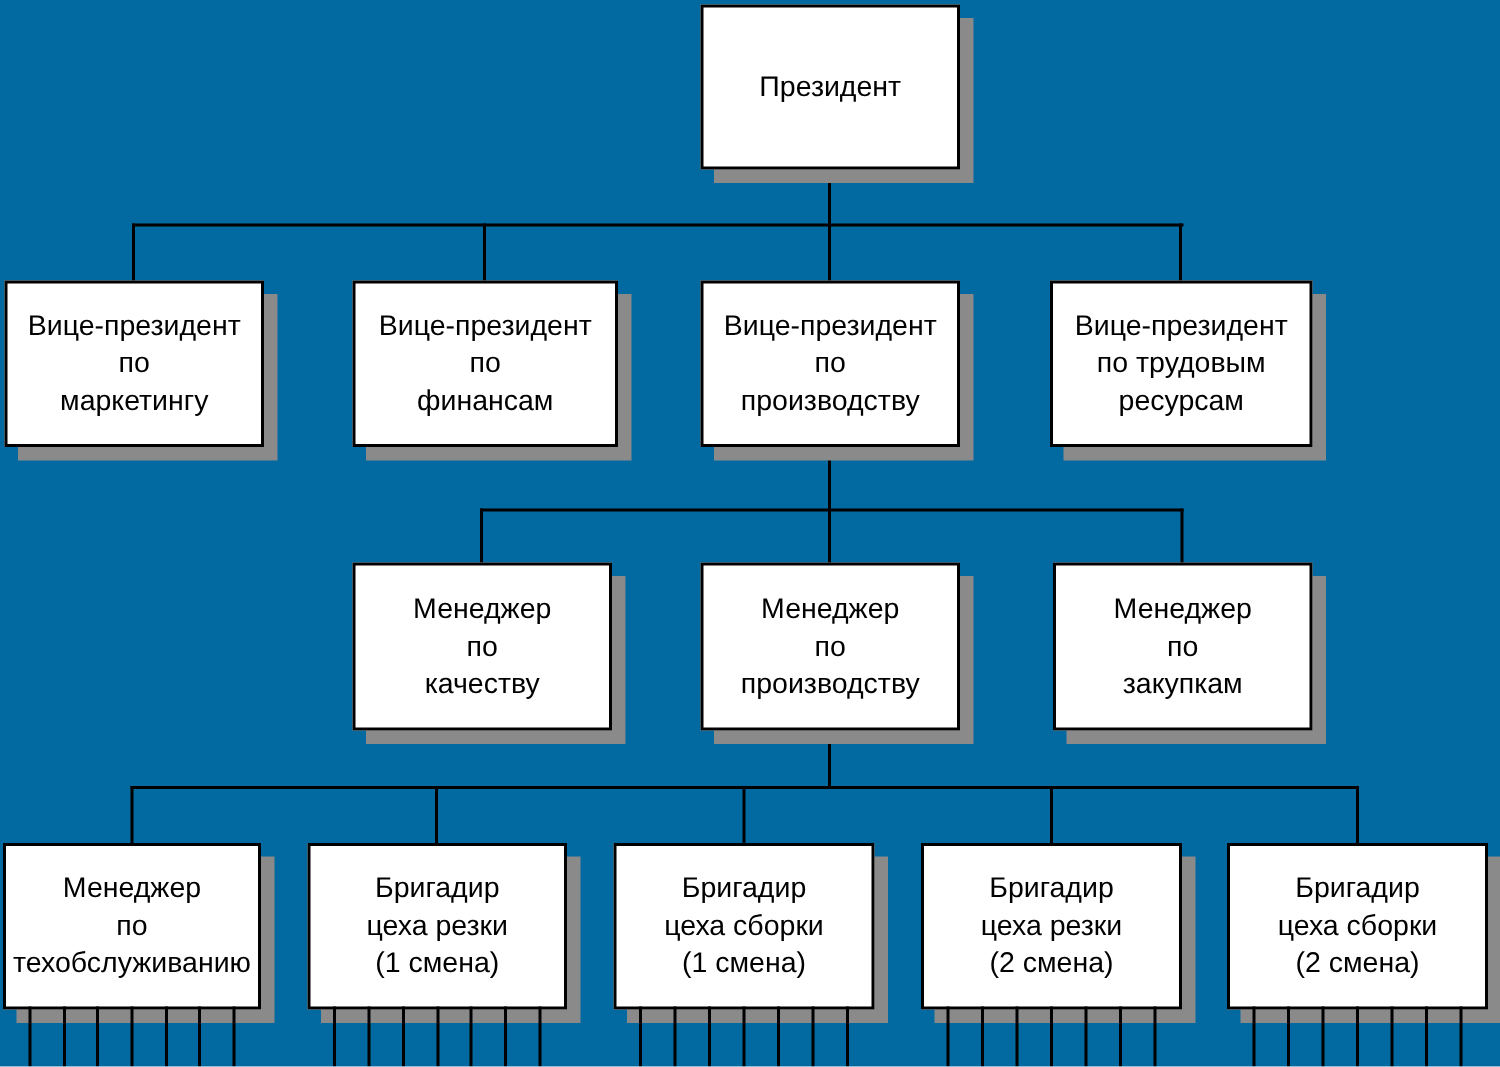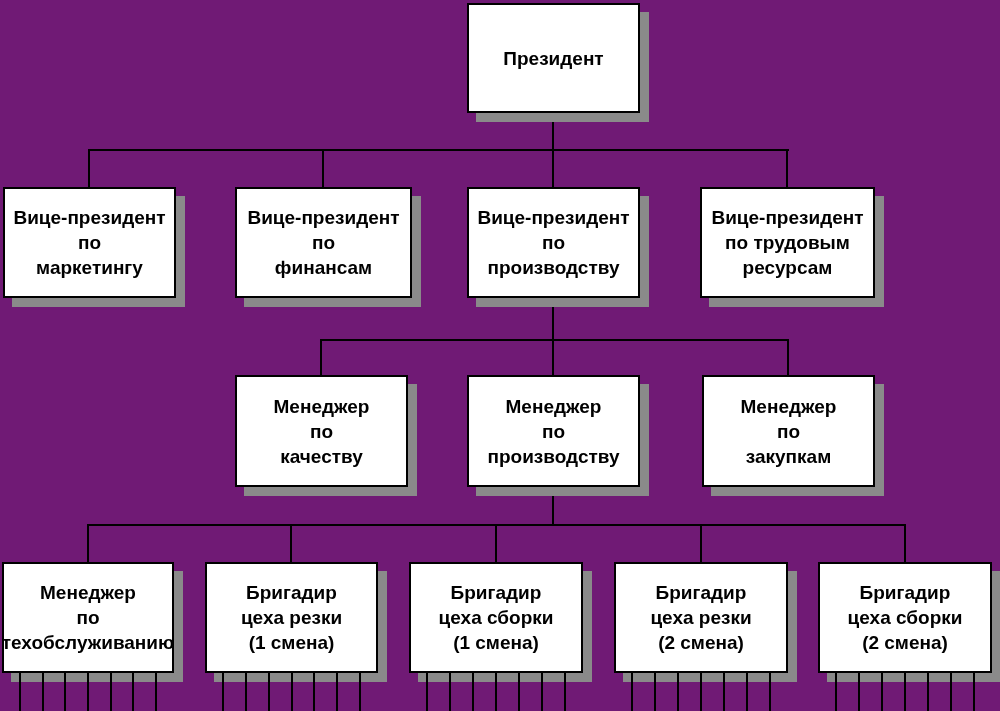--- a/index.html
+++ b/index.html
@@ -1,23 +1,22 @@
 <!DOCTYPE html>
 <html><head>
 <meta charset="utf-8">
 <style>
   html, body { margin: 0; padding: 0; background: #ffffff; }
   .canvas {
     position: relative;
     width: 1000px;
     height: 711px;
-    background: #701a75;
+    background: #0369a1;
     overflow: hidden;
     font-family: "Liberation Sans", sans-serif;
-    font-weight: bold;
   }
   .node {
     position: absolute;
     box-sizing: border-box;
     background: #ffffff;
     border: 2px solid #000000;
     box-shadow: 9px 9px 0 #8a8a8a;
     display: flex;
     align-items: center;
     justify-content: center;

